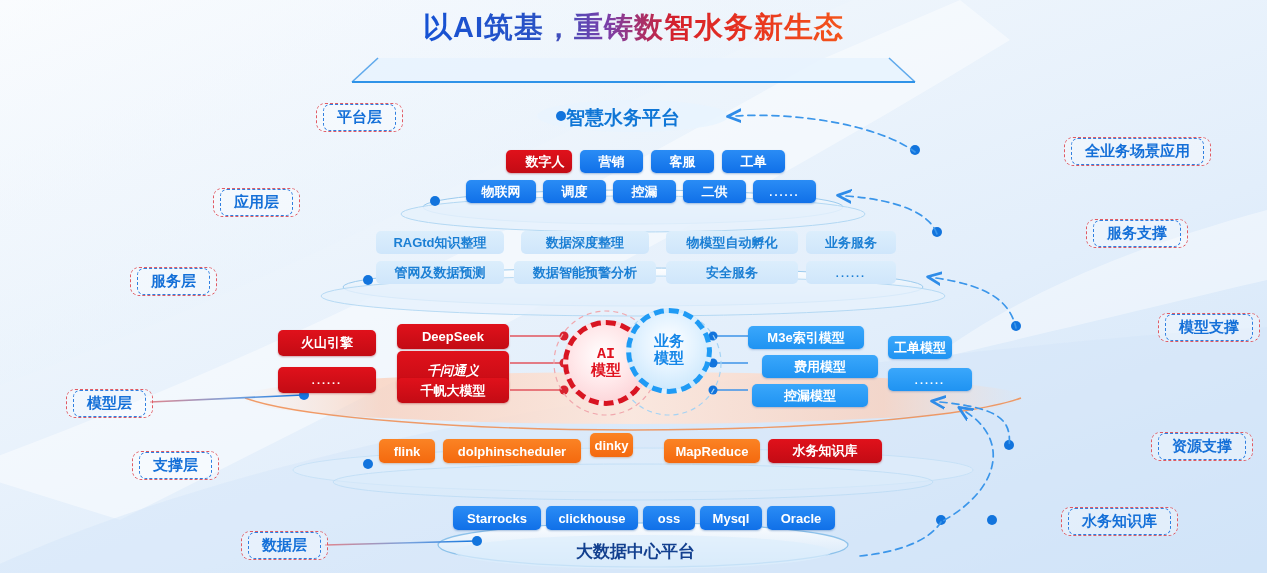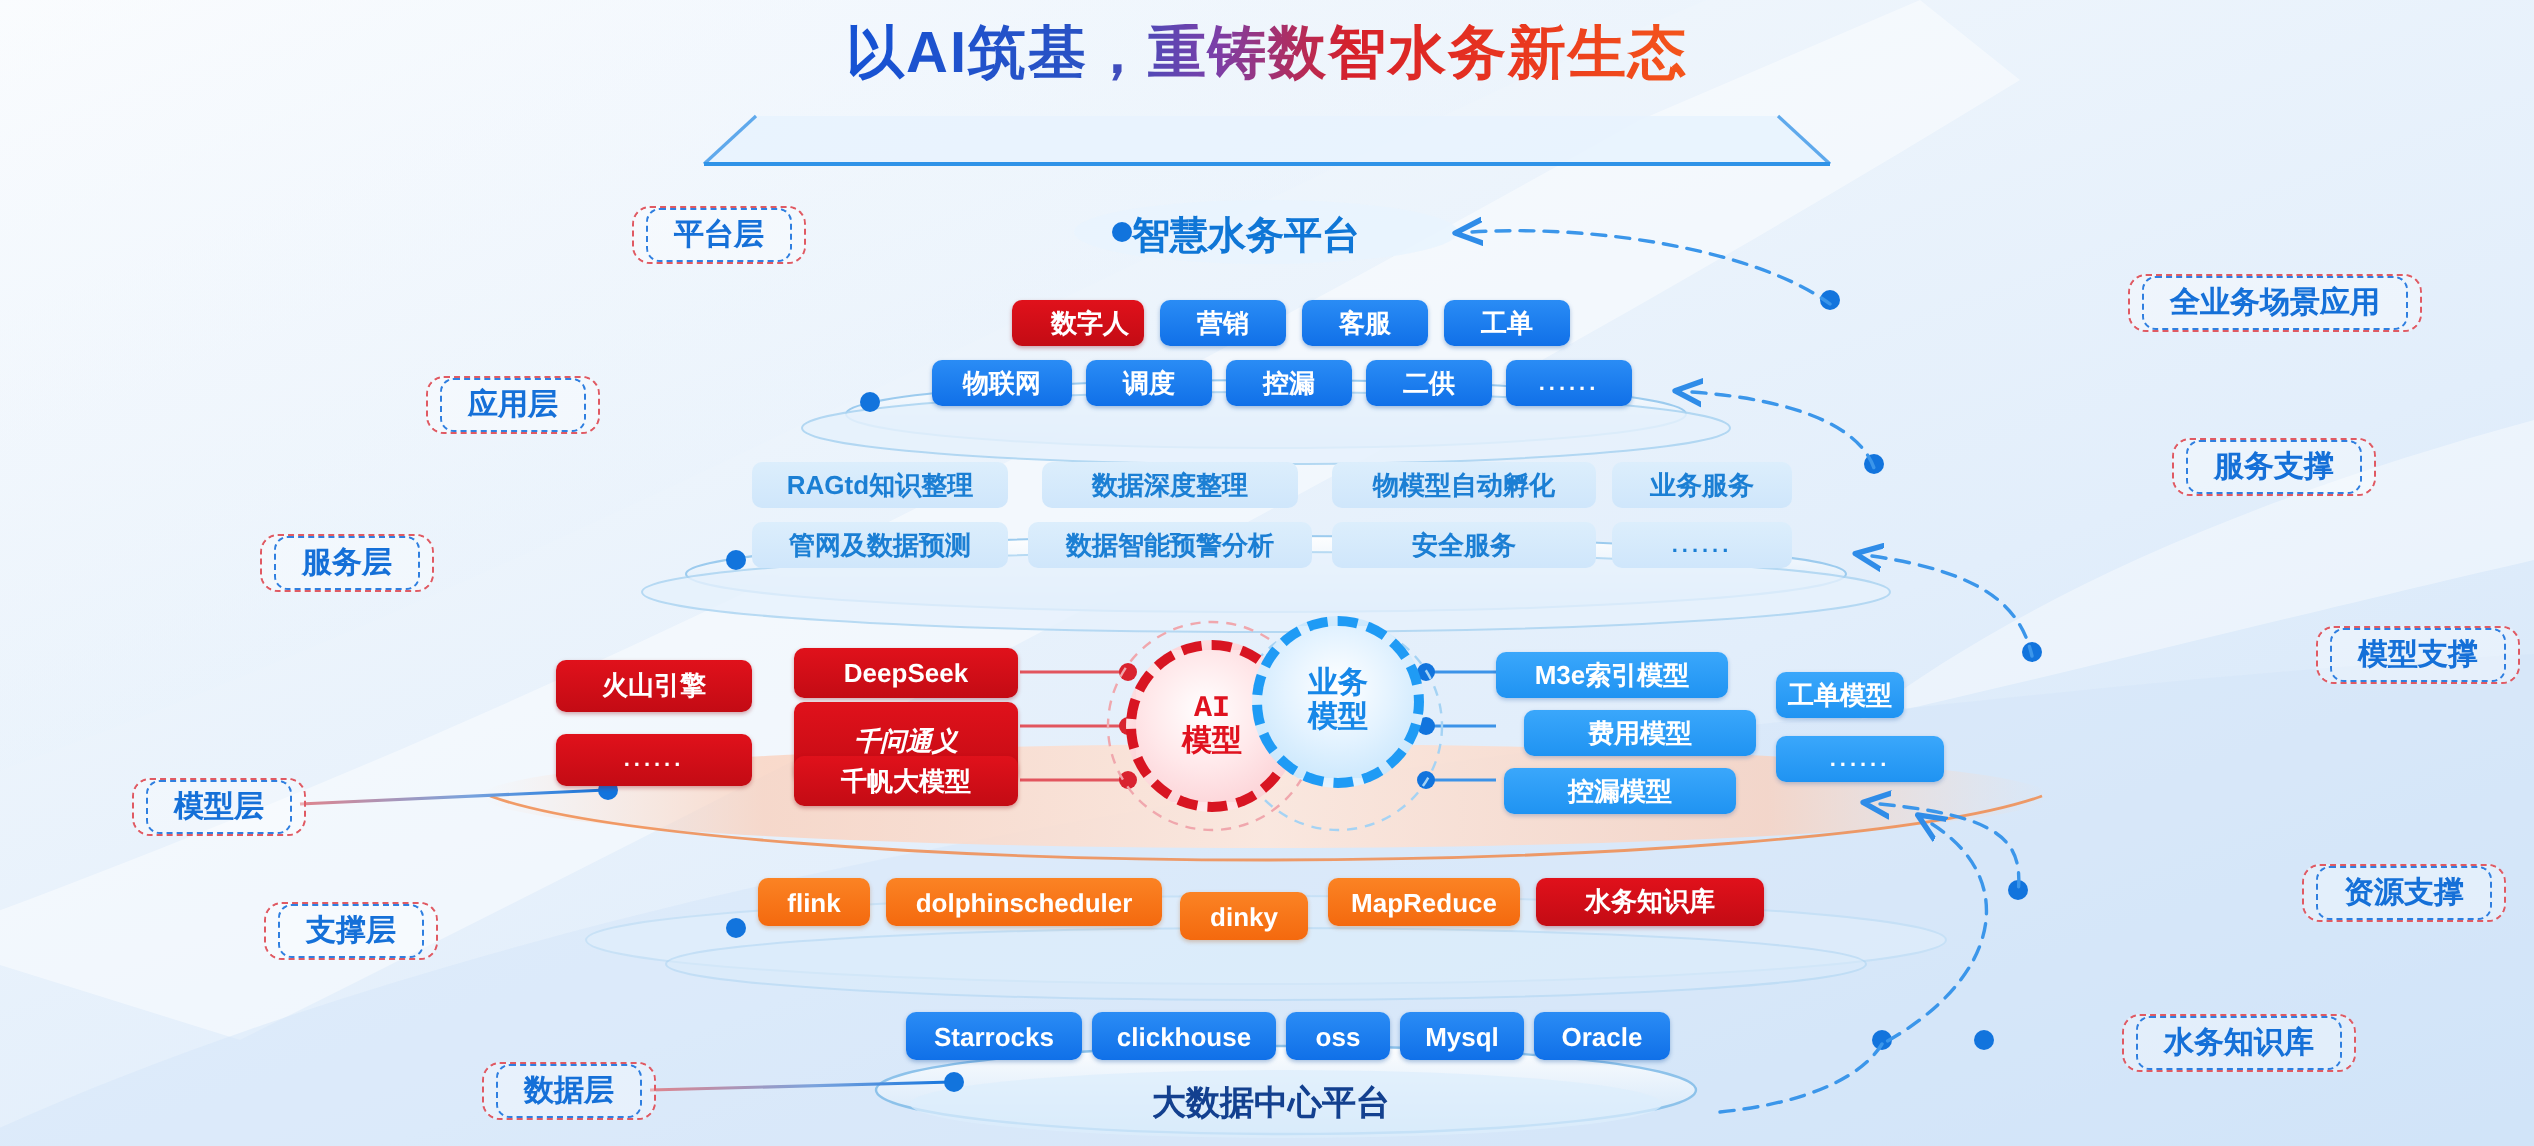--- a/index.html
+++ b/index.html
@@ -279,21 +279,21 @@
 
   <div class="chip lightblue" style="left:748px;top:326px;width:116px;height:23px;">M3e索引模型</div>
   <div class="chip lightblue" style="left:762px;top:355px;width:116px;height:23px;">费用模型</div>
   <div class="chip lightblue" style="left:752px;top:384px;width:116px;height:23px;">控漏模型</div>
 
   <div class="chip lightblue" style="left:888px;top:336px;width:64px;height:23px;">工单模型</div>
   <div class="chip lightblue dots" style="left:888px;top:368px;width:84px;height:23px;">......</div>
 
   <div class="chip orange" style="left:379px;top:439px;width:56px;height:24px;">flink</div>
   <div class="chip orange" style="left:443px;top:439px;width:138px;height:24px;">dolphinscheduler</div>
-  <div class="chip orange" style="left:590px;top:446px;width:64px;height:24px;">dinky</div>
+  <div class="chip orange" style="left:590px;top:433px;width:43px;height:24px;">dinky</div>
   <div class="chip orange" style="left:664px;top:439px;width:96px;height:24px;">MapReduce</div>
   <div class="chip red" style="left:768px;top:439px;width:114px;height:24px;">水务知识库</div>
 
   <div class="chip blue" style="left:453px;top:506px;width:88px;height:24px;">Starrocks</div>
   <div class="chip blue" style="left:546px;top:506px;width:92px;height:24px;">clickhouse</div>
   <div class="chip blue" style="left:643px;top:506px;width:52px;height:24px;">oss</div>
   <div class="chip blue" style="left:700px;top:506px;width:62px;height:24px;">Mysql</div>
   <div class="chip blue" style="left:767px;top:506px;width:68px;height:24px;">Oracle</div>
 
 </div>

